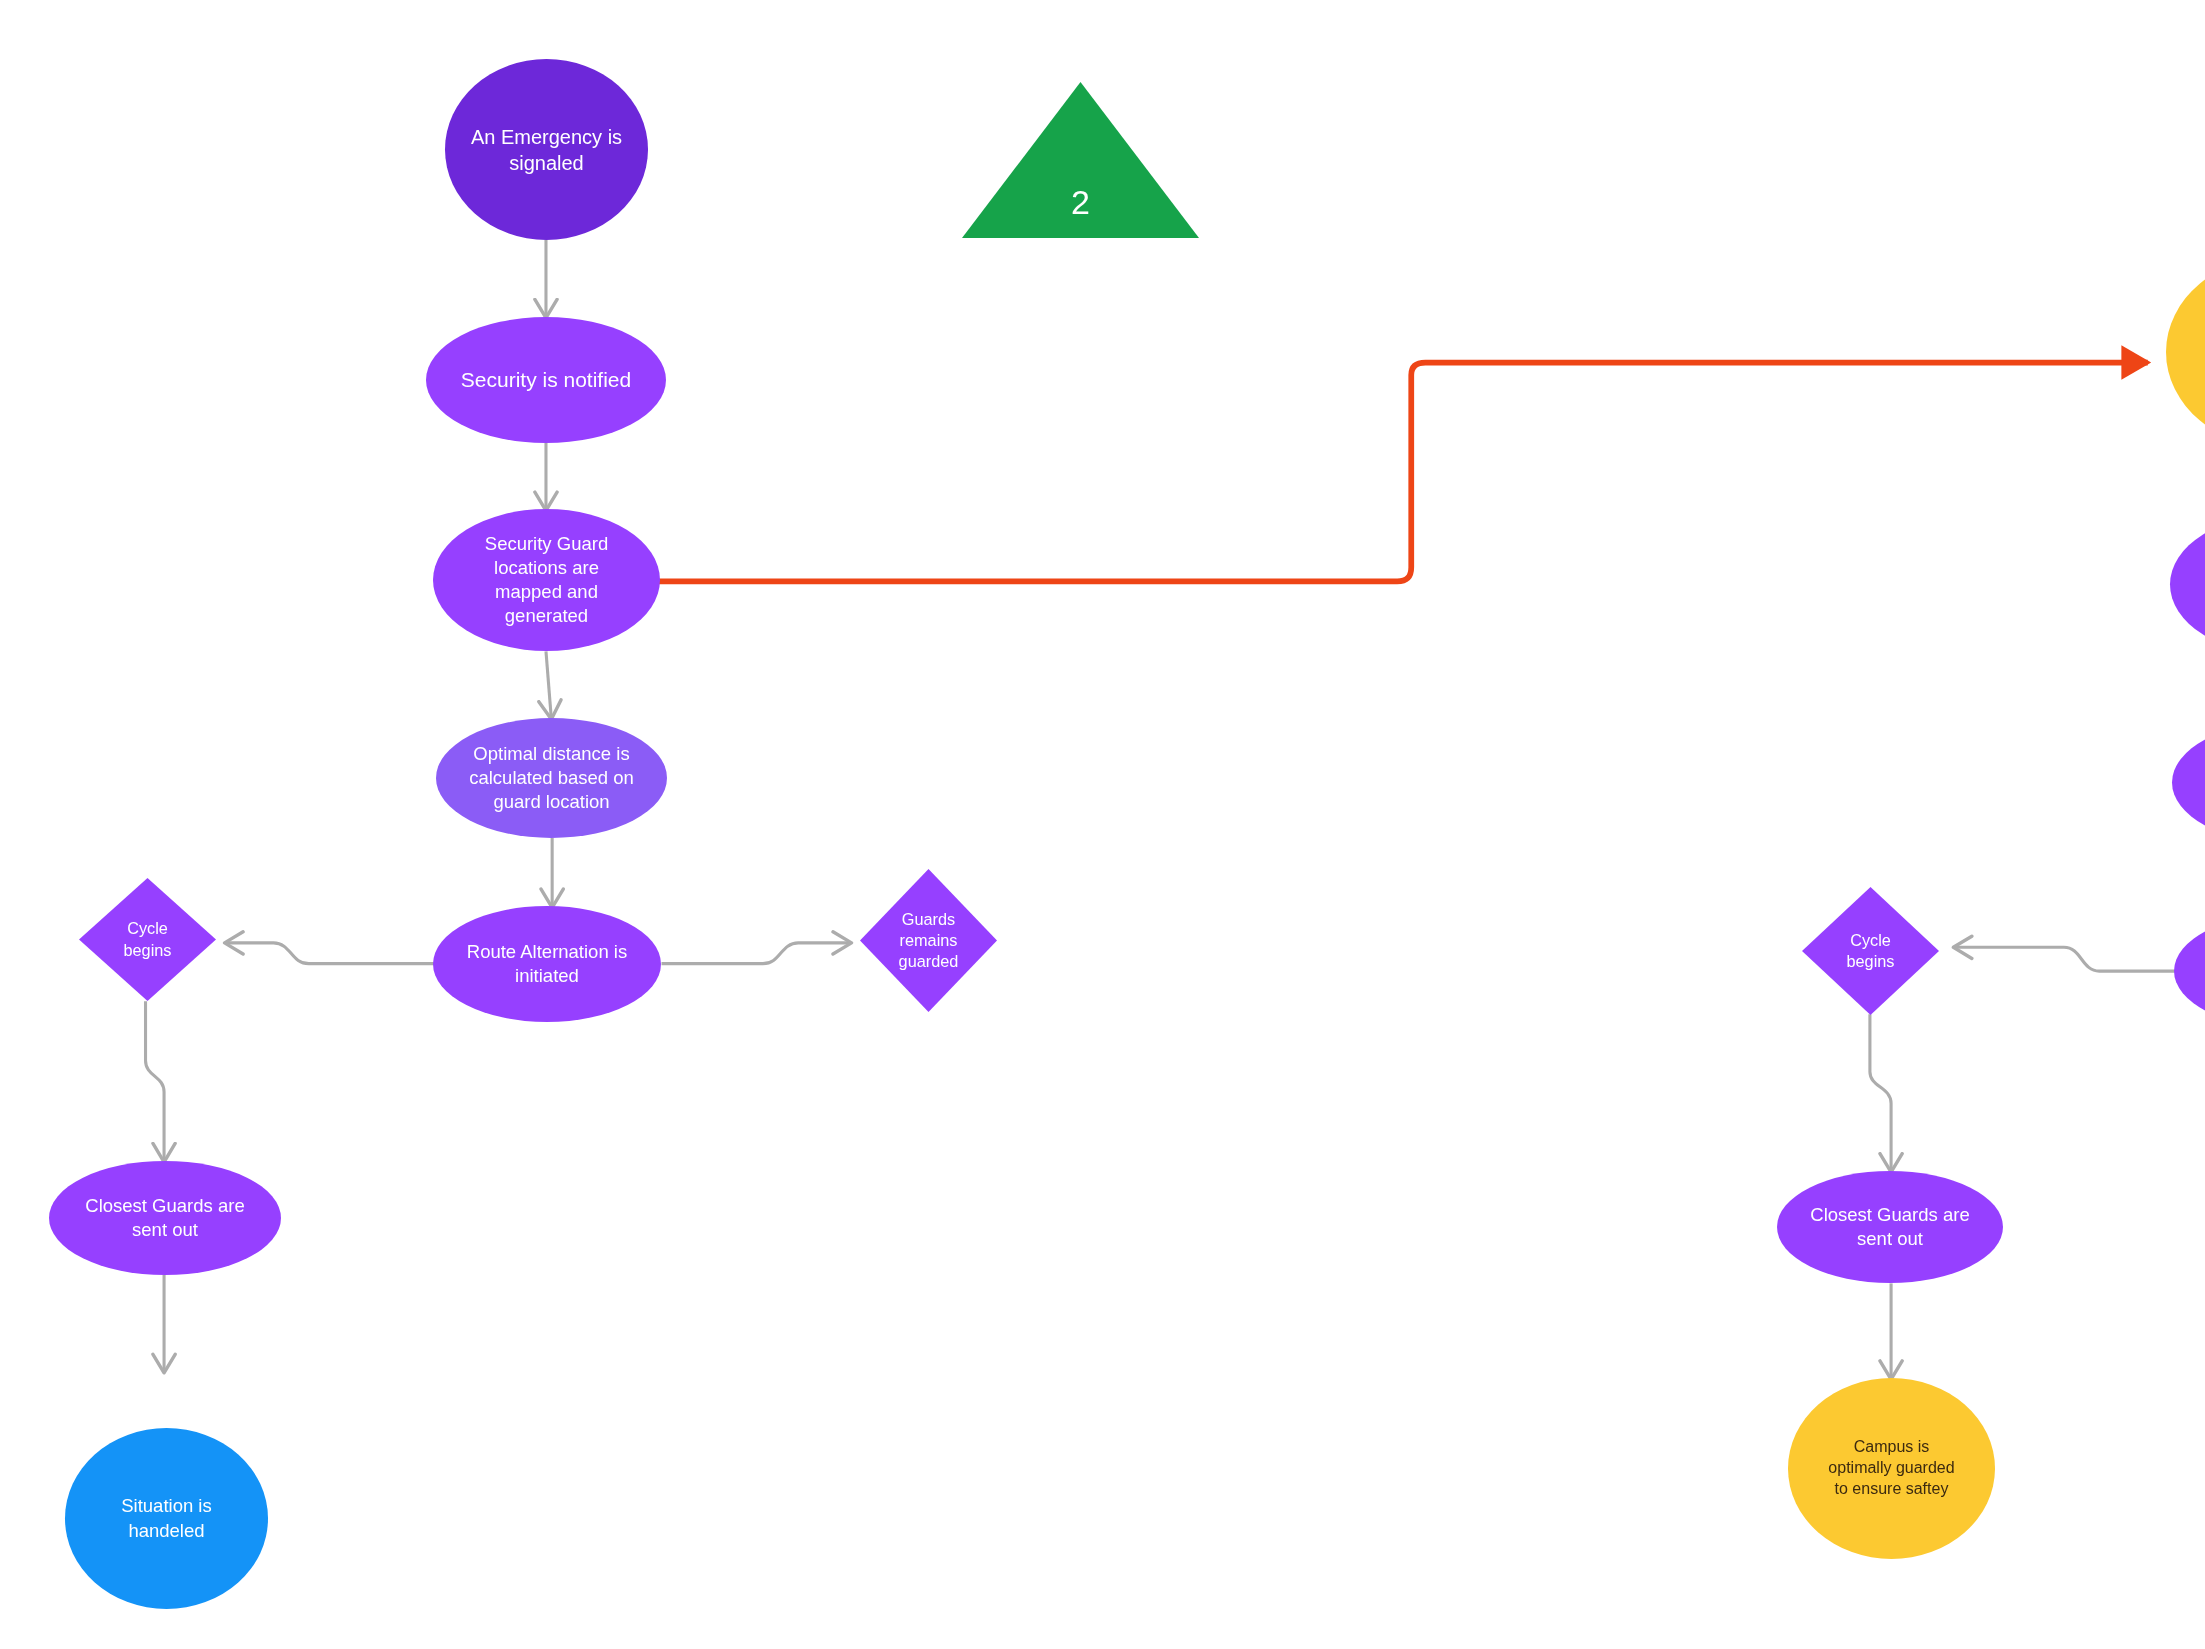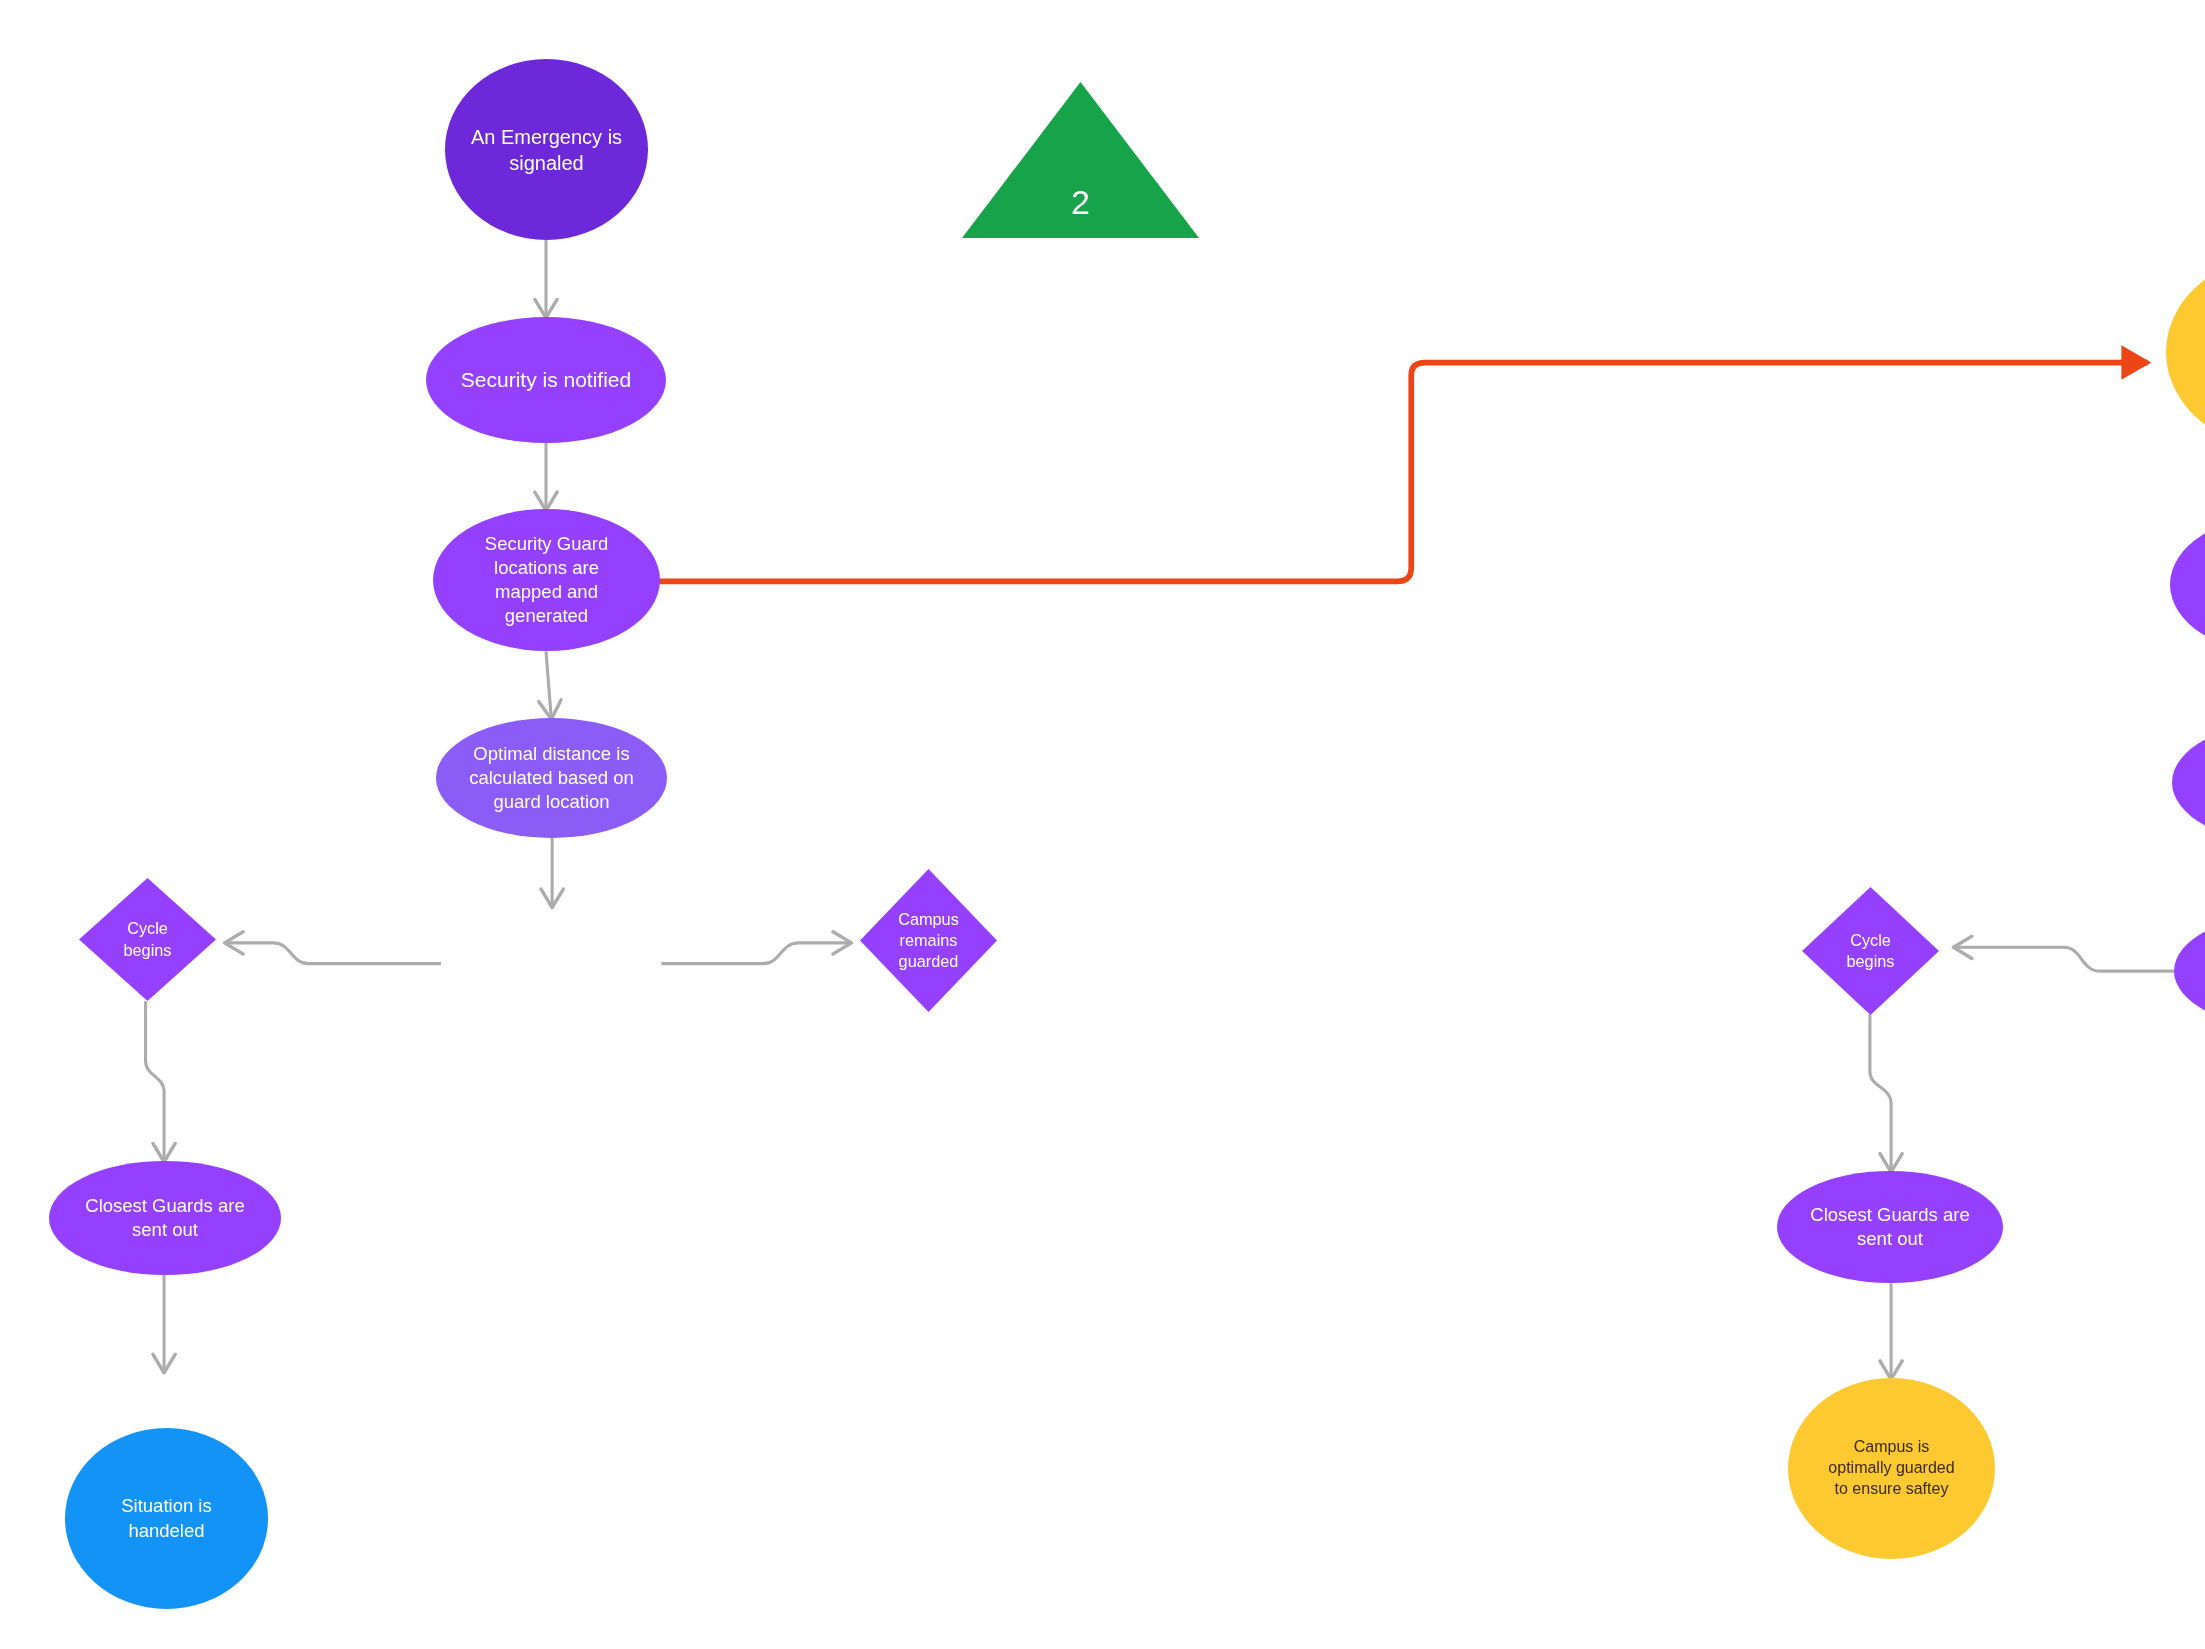--- a/index.html
+++ b/index.html
@@ -112,28 +112,32 @@
 mapped and
 generated</span>
   </div>
 
   <div class="node ellipse" style="left:436px; top:718px; width:231px; height:120px; background:#8b5cf6; font-size:18.5px;">
     <span class="lbl txt-light">Optimal distance is
 calculated based on
 guard location</span>
   </div>
 
+  <div class="node ellipse" style="left:433px; top:906px; width:228px; height:116px; background:#9640FF; font-size:18.5px;">
+    <span class="lbl txt-light">Route Alternation is
+initiated</span>
+  </div>
 
   <div class="node diamond" style="left:79px; top:878px; width:137px; height:123px; background:#9640FF; font-size:16.3px;">
     <span class="lbl txt-light">Cycle
 begins</span>
   </div>
 
   <div class="node diamond" style="left:860px; top:869px; width:137px; height:143px; background:#9640FF; font-size:16.3px;">
-    <span class="lbl txt-light">Campus
+    <span class="lbl txt-light">Guards
 remains
 guarded</span>
   </div>
 
   <div class="node ellipse" style="left:49px; top:1161px; width:232px; height:114px; background:#9640FF; font-size:18.5px;">
     <span class="lbl txt-light">Closest Guards are
 sent out</span>
   </div>
 
   <div class="node circle" style="left:65px; top:1428px; width:203px; height:181px; background:#1493F7; font-size:18.5px;">

